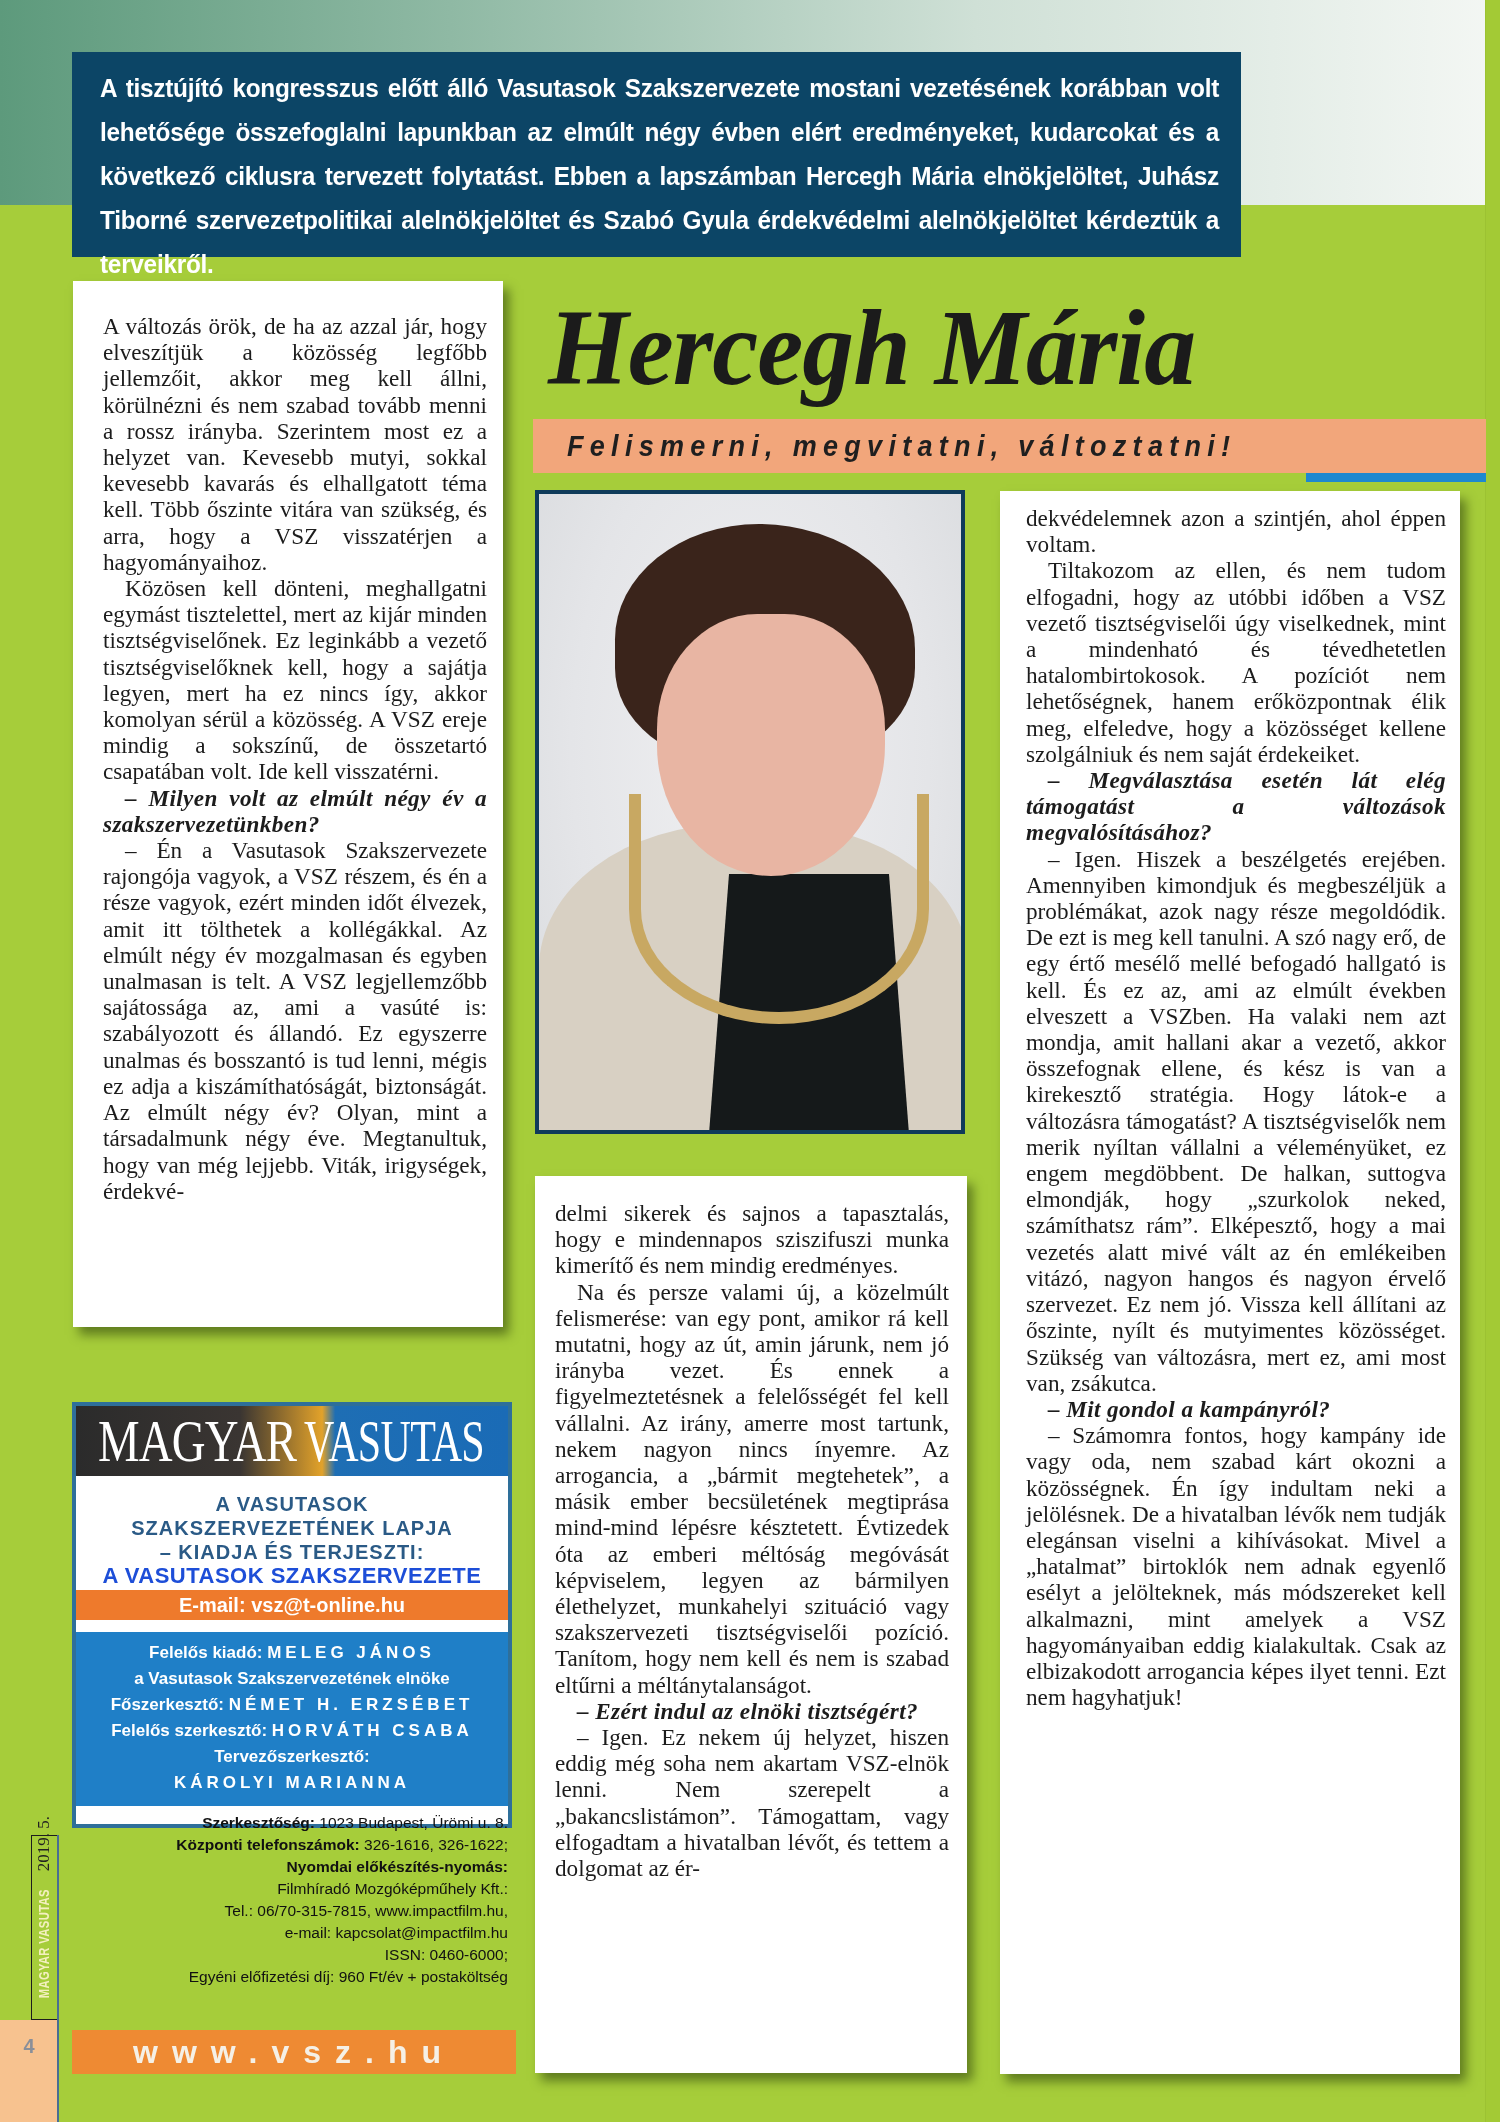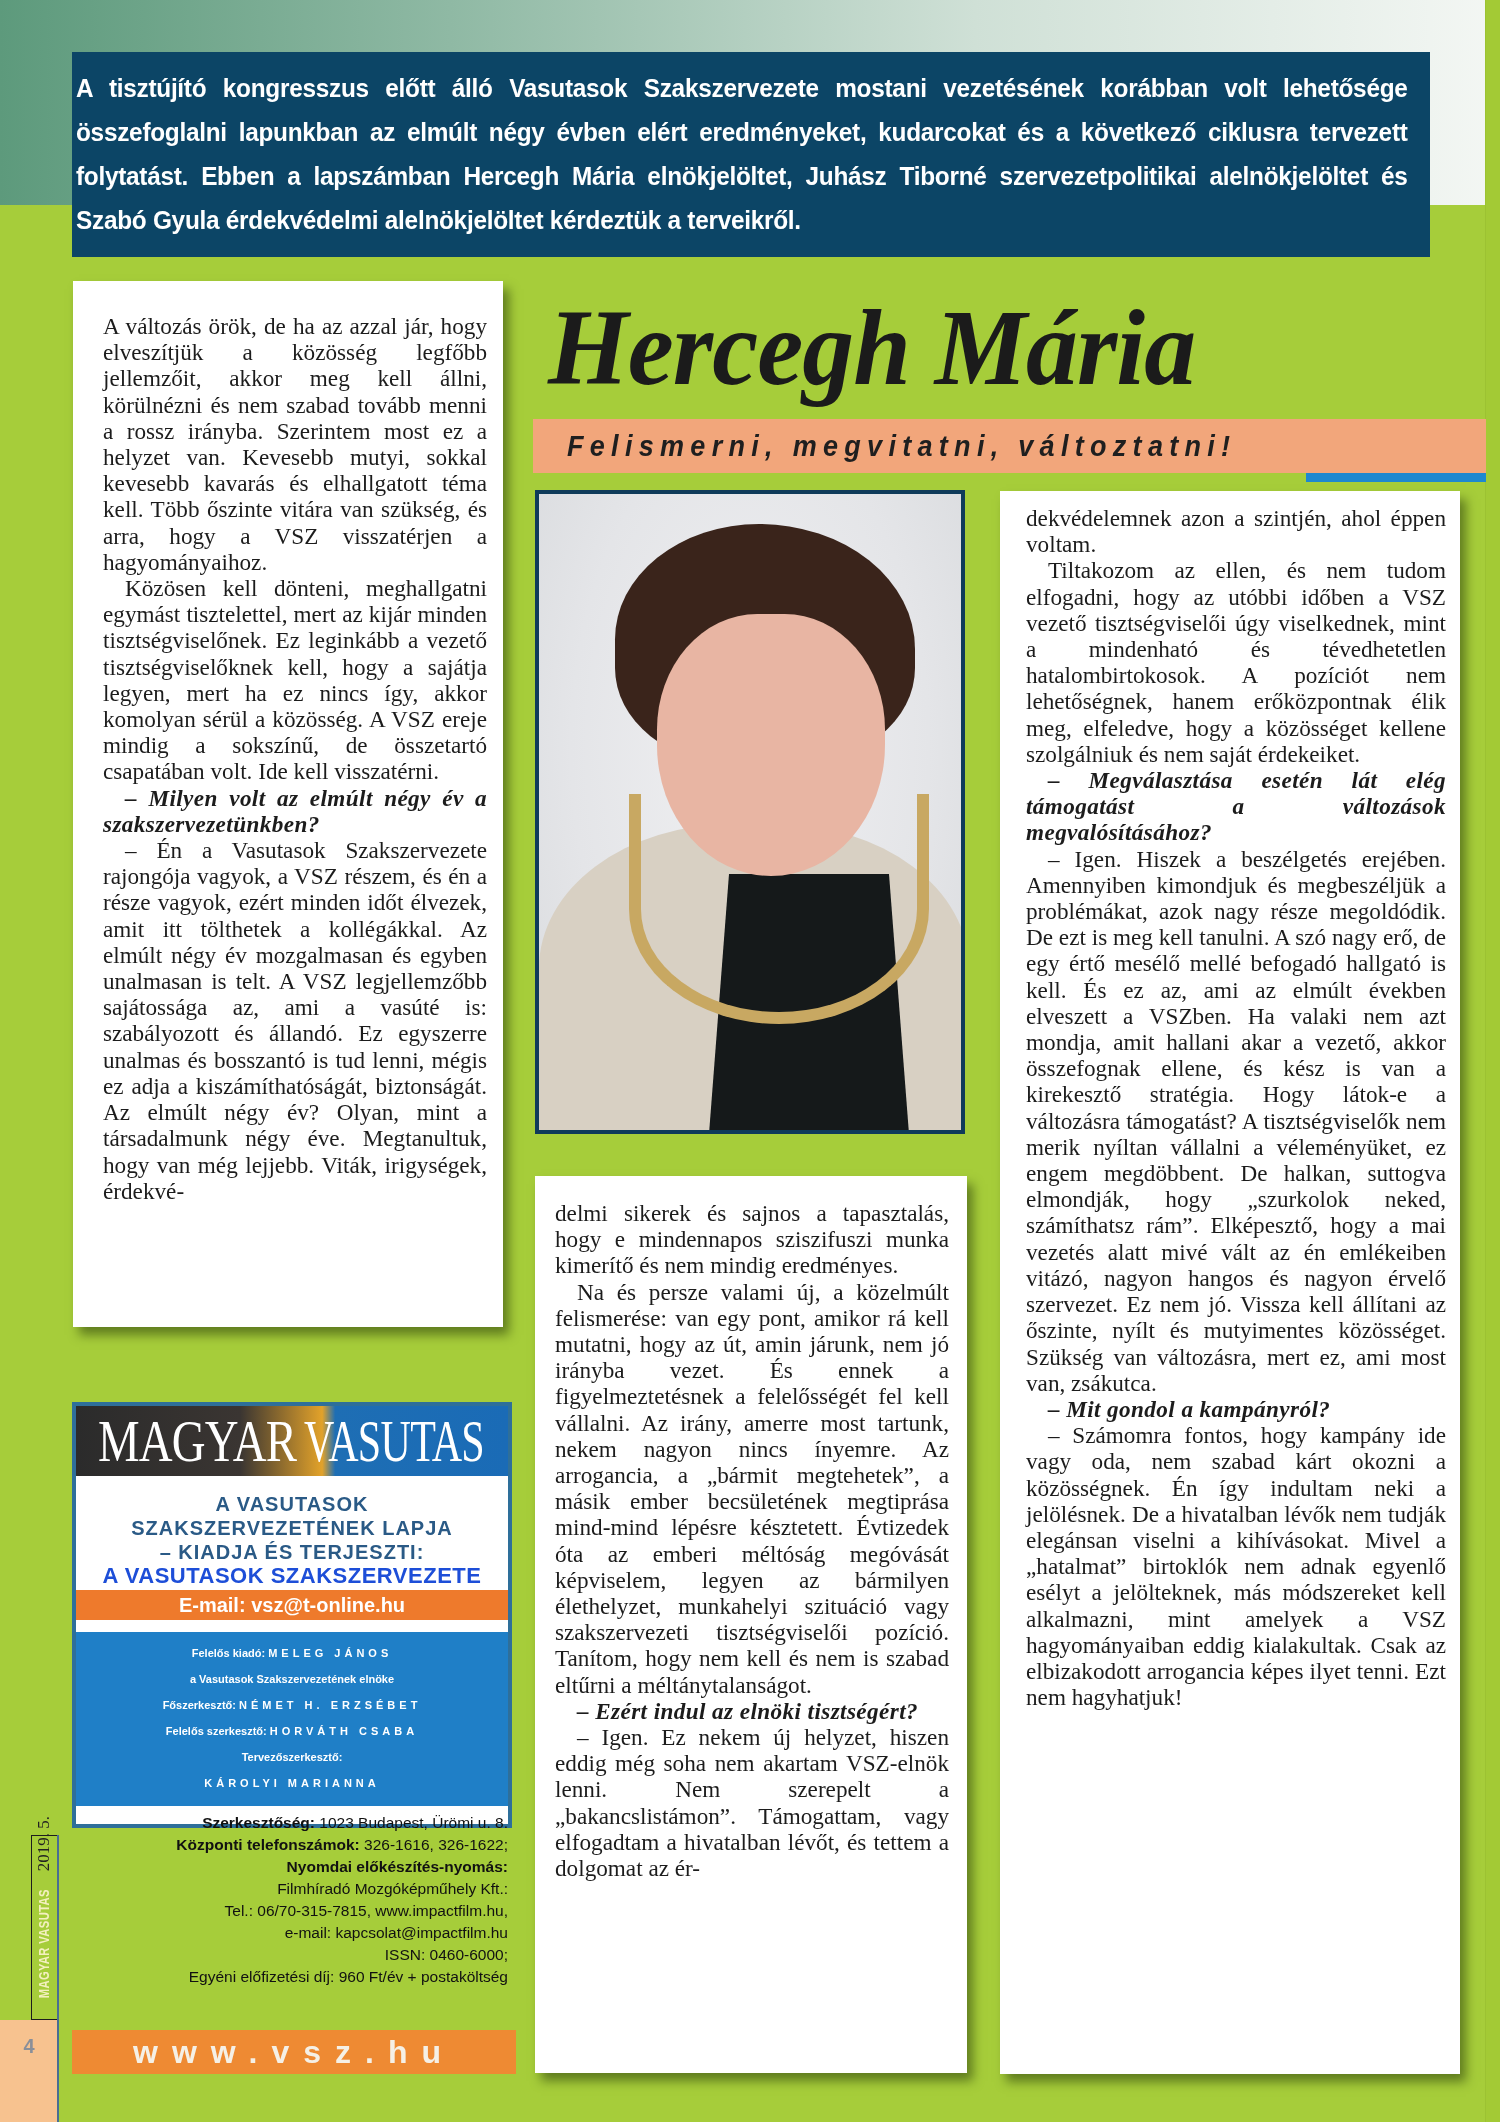--- a/index.html
+++ b/index.html
@@ -4,22 +4,22 @@
 <style>
   * { box-sizing: border-box; margin: 0; padding: 0; }
   html, body { width: 1500px; height: 2122px; overflow: hidden; background: #ffffff; }
   body { position: relative; font-family: "Liberation Serif", "DejaVu Serif", serif; color: #1a1a1a; }
 
   .page-bg { position: absolute; left: 0; top: 0; width: 1500px; height: 2122px; background: #a6cd3a; }
   .top-gradient { position: absolute; left: 0; top: 0; width: 1500px; height: 205px;
     background: linear-gradient(90deg, #5d9a7c 0%, #8fb9a4 30%, #cfe0d6 65%, #f4f7f4 100%); }
   .right-edge { position: absolute; right: 0; top: 0; width: 14px; height: 2122px; background: #a3ca35; box-shadow: -1px 0 0 #9cc232; }
 
-  .intro-box { position: absolute; left: 72px; top: 52px; width: 1358px; height: 205px; background: #0c4566;
-    padding: 14px 20px 0 4px; }
+  .intro-box { position: absolute; left: 72px; top: 52px; width: 1169px; height: 205px; background: #0c4566;
+    padding: 14px 20px 0 28px; }
   .intro-text { color: #ffffff; font-family: "Liberation Sans", "DejaVu Sans", sans-serif; font-weight: bold;
     font-size: 26.5px; line-height: 44px; letter-spacing: -0.3px; text-align: justify; transform: scaleX(0.92); transform-origin: left top; width: 108.5%; }
 
   .col { position: absolute; background: #ffffff; box-shadow: 6px 8px 10px rgba(40,60,10,0.55); }
   .col-text { font-size: 23.2px; line-height: 26.2px; text-align: justify; hyphens: manual; color: #1c1c1c; }
   .col-text p { text-indent: 22px; }
   .col-text p.noindent { text-indent: 0; }
   .col-text p.q { font-weight: bold; font-style: italic; letter-spacing: 0.4px; }
 
   .col-left { left: 73px; top: 281px; width: 430px; height: 1046px; padding: 32px 16px 0 30px; }
@@ -45,21 +45,21 @@
   .photo .shirt { position: absolute; left: 170px; top: 380px; width: 200px; height: 260px; background: #15191a; clip-path: polygon(10% 0, 90% 0, 100% 100%, 0 100%); }
   .photo .necklace { position: absolute; left: 90px; top: 300px; width: 300px; height: 230px; border: 12px solid #c8a862; border-top: none; border-radius: 0 0 50% 50%; }
 
   .masthead { position: absolute; left: 72px; top: 1402px; width: 440px; height: 426px; background: #ffffff; border: 4px solid #2e6f9a; }
   .mast-logo { position: relative; height: 70px; background: linear-gradient(90deg, #2b2b2b 0%, #3a3532 38%, #e2a22a 57%, #1e6eb4 60%, #1a6bb6 100%); }
   .mast-logo .logo-left { position: absolute; left: 22px; top: 2px; font-family: "Liberation Serif", "DejaVu Serif", serif; font-size: 60px; line-height: 66px; color: #ffffff; transform: scaleX(0.78); transform-origin: left top; letter-spacing: -1px; }
   .mast-logo .logo-right { position: absolute; left: 228px; top: 2px; font-family: "Liberation Serif", "DejaVu Serif", serif; font-size: 60px; line-height: 66px; color: #ffffff; transform: scaleX(0.7); transform-origin: left top; letter-spacing: -1px; }
   .mast-sub { text-align: center; font-family: "Liberation Sans", "DejaVu Sans", sans-serif; font-weight: bold; color: #2a5a86; font-size: 20px; line-height: 24px; letter-spacing: 1px; padding-top: 16px; }
   .mast-pub { text-align: center; font-family: "Liberation Sans", "DejaVu Sans", sans-serif; font-weight: bold; color: #1d4ed8; font-size: 22px; line-height: 24px; letter-spacing: 0.5px; }
   .mast-email { margin-top: 2px; height: 30px; background: #ee7a2c; text-align: center; font-family: "Liberation Sans", "DejaVu Sans", sans-serif; font-weight: bold; color: #fff; font-size: 20px; line-height: 30px; }
-  .mast-staff { margin-top: 12px; background: #1f7fc7; padding: 8px 0 10px; text-align: center; font-family: "Liberation Sans", "DejaVu Sans", sans-serif; font-weight: bold; color: #fff; font-size: 11px; line-height: 26px; }
+  .mast-staff { margin-top: 12px; background: #1f7fc7; padding: 8px 0 10px; text-align: center; font-family: "Liberation Sans", "DejaVu Sans", sans-serif; font-weight: bold; color: #fff; font-size: 17px; line-height: 26px; }
   .mast-staff .spaced { letter-spacing: 4px; }
   .mast-info { padding-top: 6px; text-align: right; font-family: "Liberation Sans", "DejaVu Sans", sans-serif; color: #111; font-size: 15.5px; line-height: 22px; }
   .mast-info b { font-weight: bold; }
   .web-bar { position: absolute; left: 72px; top: 2030px; width: 444px; height: 44px; background: #ee8a33;
     text-align: center; font-family: "Liberation Sans", "DejaVu Sans", sans-serif; font-weight: bold; font-size: 32px; line-height: 44px; letter-spacing: 14px; color: #f5f0e6; }
   .side-label-box { position: absolute; left: 31px; top: 1835px; width: 27px; height: 185px; border: 1.5px solid #1d1d1d; }
   .side-label { position: absolute; left: 31px; top: 2020px; width: 185px; height: 27px; transform: rotate(-90deg); transform-origin: left top;
     font-size: 16px; line-height: 26px; white-space: nowrap; padding-left: 8px; }
   .side-label .mv { font-family: "Liberation Sans", "DejaVu Sans", sans-serif; font-weight: bold; color: #f4f0c0; font-size: 14px; letter-spacing: 0.5px; transform: scaleX(0.8); display: inline-block; }
   .side-label .date { font-family: "Liberation Serif", "DejaVu Serif", serif; color: #222; font-size: 17px; }

